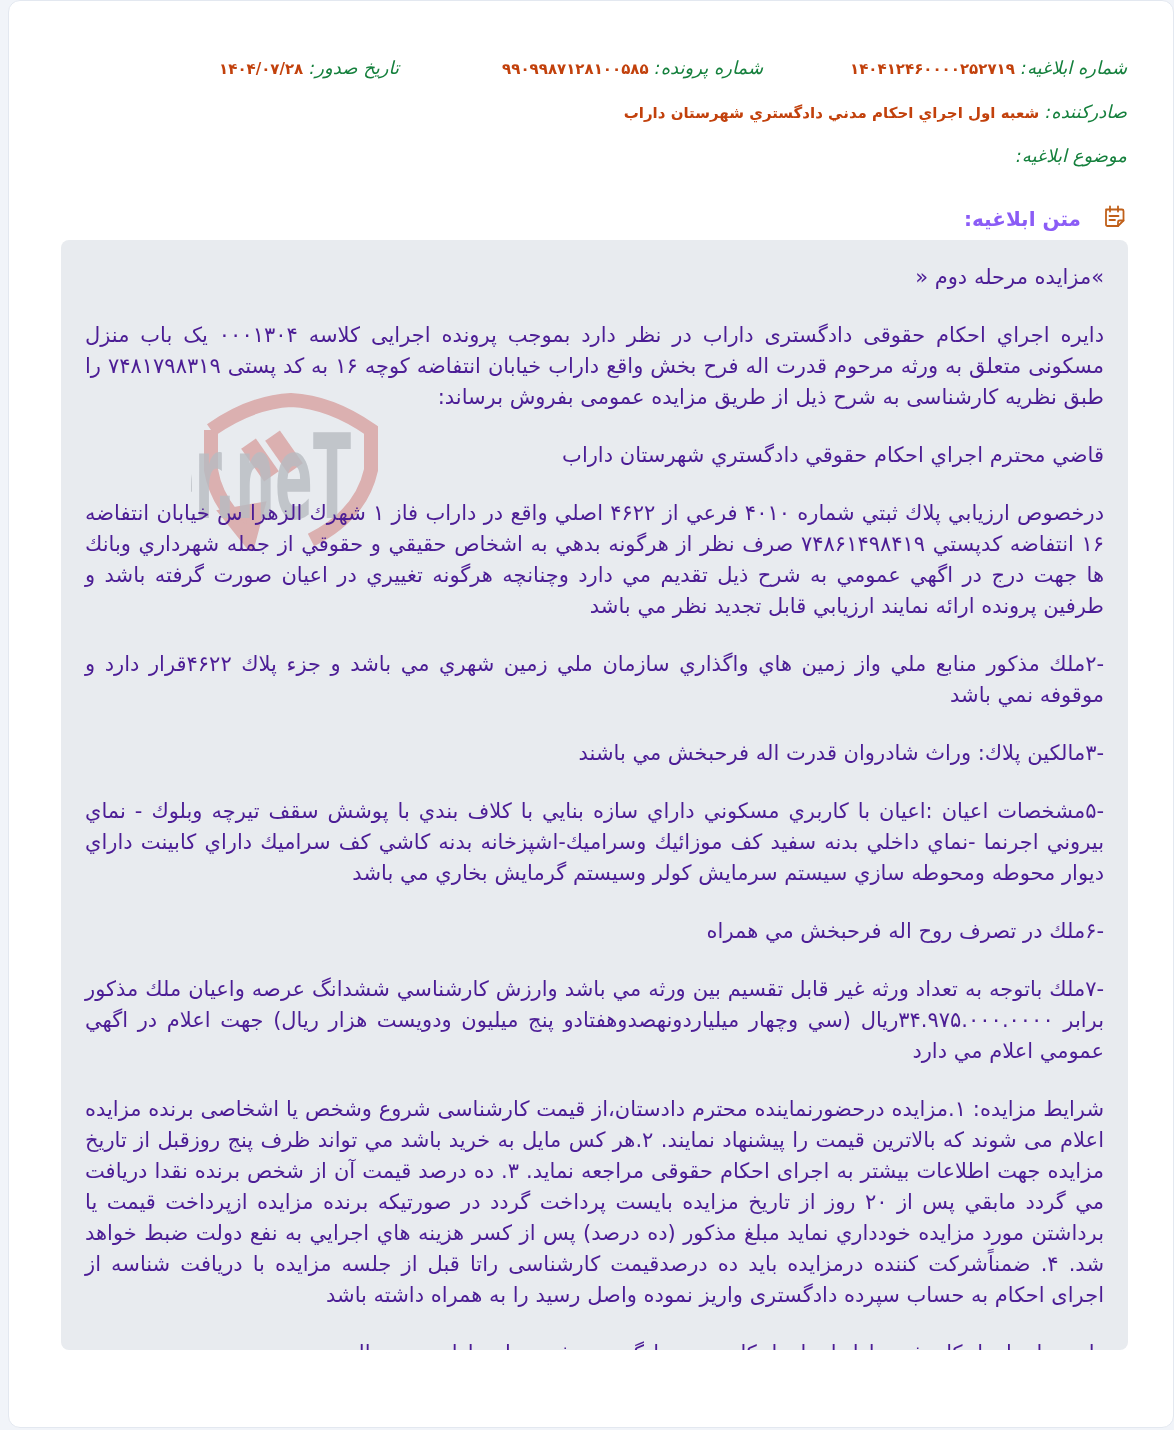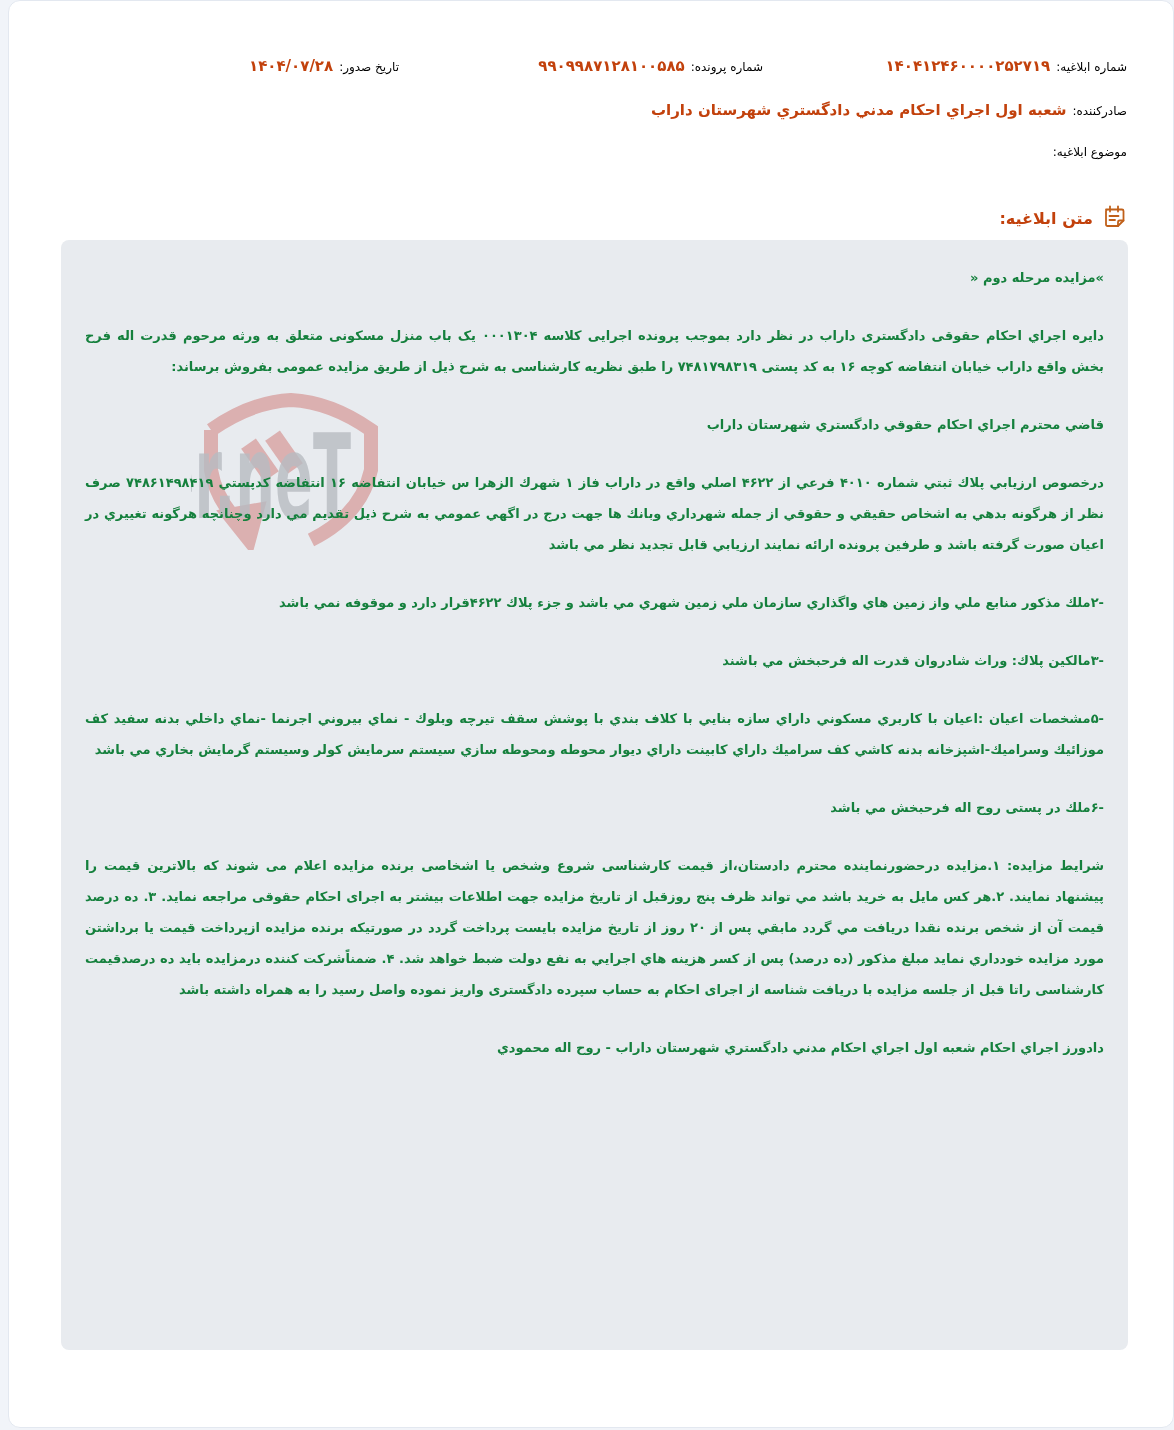--- a/index.html
+++ b/index.html
@@ -27,36 +27,36 @@
       display: flex;
       flex-direction: row;
       align-items: baseline;
       font-size: 15px;
       white-space: nowrap;
     }
     .meta-row.r1 { top: 56px; justify-content: space-between; }
     .meta-row.r2 { top: 100px; }
     .meta-row.r3 { top: 144px; }
     .meta-item { display: flex; align-items: baseline; gap: 6px; }
-    .meta-label { color: #000000; font-size: 12px; }
+    .meta-label { color: #15803d; font-size: 18px; font-style: italic; }
     .meta-value { color: #c2410c; font-weight: bold; font-size: 15px; }
     .meta-item.i1 { margin-left: 0; }
     .r1 .meta-item.i2 { position: absolute; right: 364px; }
     .r1 .meta-item.i3 { position: absolute; right: 728px; }
 
     .section-title {
       position: absolute;
       top: 202px;
       right: 46px;
       display: flex;
       align-items: center;
-      gap: 8px;
-      color: #c2410c;
+      gap: 20px;
+      color: #8b5cf6;
       font-weight: bold;
-      font-size: 16px;
+      font-size: 20px;
     }
     .section-title svg { width: 26px; height: 26px; }
 
     .content-box {
       position: absolute;
       top: 239px;
       left: 52px;
       width: 1067px;
       height: 1110px;
       background: #e8ebef;
@@ -67,27 +67,26 @@
     .watermark {
       position: absolute;
       left: 130px;
       top: 150px;
       width: 640px;
       height: 160px;
       pointer-events: none;
     }
     .para {
       position: relative;
-      font-size: 13px;
+      font-size: 21px;
       line-height: 31px;
-      color: #15803d;
+      color: #4c1d95;
       text-align: justify;
       text-align-last: right;
       z-index: 1;
-      font-weight: bold;
     }
     .para + .para { margin-top: 27px; }
   </style>
 </head>
 <body>
 
 <div class="card">
 
   <div class="meta-row r1">
     <div class="meta-item i1">
@@ -146,17 +145,18 @@
       <text x="160" y="128" font-family="DejaVu Sans, sans-serif" font-size="118" font-weight="bold" fill="#b8bcc2" opacity="0.8" textLength="470" lengthAdjust="spacingAndGlyphs">AriaTender.neT</text>
     </svg>
 
     <p class="para">»مزایده مرحله دوم «</p>
     <p class="para">دایره اجراي احکام حقوقی دادگستری داراب در نظر دارد بموجب پرونده اجرایی کلاسه ۰۰۰۱۳۰۴ یک باب منزل مسکونی متعلق به ورثه مرحوم قدرت اله فرح بخش واقع داراب خیابان انتفاضه کوچه ۱۶ به کد پستی ۷۴۸۱۷۹۸۳۱۹ را طبق نظریه کارشناسی به شرح ذیل از طریق مزایده عمومی بفروش برساند:</p>
     <p class="para">قاضي محترم اجراي احكام حقوقي دادگستري شهرستان داراب</p>
     <p class="para">درخصوص ارزيابي پلاك ثبتي شماره ۴۰۱۰ فرعي از ۴۶۲۲ اصلي واقع در داراب  فاز ۱ شهرك الزهرا س خيابان انتفاضه ۱۶ انتفاضه كدپستي ۷۴۸۶۱۴۹۸۴۱۹ صرف نظر از هرگونه بدهي به اشخاص حقيقي و حقوقي از جمله شهرداري وبانك ها جهت درج در اگهي عمومي به شرح ذيل تقديم مي دارد وچنانچه هرگونه تغييري در اعيان صورت گرفته باشد و طرفين پرونده ارائه نمايند ارزيابي قابل تجديد نظر مي باشد</p>
     <p class="para">-۲ملك مذكور منابع ملي واز زمين هاي واگذاري سازمان ملي زمين شهري مي باشد و جزء  پلاك ۴۶۲۲قرار دارد و موقوفه نمي باشد</p>
     <p class="para">-۳مالكين  پلاك: وراث شادروان قدرت اله فرحبخش مي باشند</p>
     <p class="para">-۵مشخصات اعيان :اعيان با كاربري مسكوني داراي سازه بنايي با كلاف بندي با پوشش سقف تيرچه وبلوك  - نماي بيروني اجرنما -نماي داخلي بدنه سفيد كف موزائيك وسراميك-اشپزخانه بدنه كاشي كف سراميك داراي كابينت  داراي ديوار محوطه ومحوطه سازي  سيستم سرمايش كولر وسيستم گرمايش بخاري مي باشد</p>
-    <p class="para">-۶ملك در پستی روح اله فرحبخش مي باشد</p>
+    <p class="para">-۶ملك در تصرف روح اله فرحبخش مي همراه</p>
+    <p class="para">-۷ملك باتوجه به تعداد ورثه غير قابل تقسيم بين ورثه مي باشد  وارزش كارشناسي ششدانگ عرصه واعيان ملك مذكور برابر ۳۴.۹۷۵.۰۰۰.۰۰۰۰ريال (سي وچهار ميلياردونهصدوهفتادو پنج ميليون ودويست هزار ريال) جهت اعلام در اگهي عمومي  اعلام مي دارد</p>
     <p class="para">شرایط مزایده: ۱.مزایده درحضورنماینده محترم دادستان،از قیمت کارشناسی شروع وشخص یا اشخاصی برنده مزایده اعلام می شوند که بالاترین قیمت را پیشنهاد نمایند. ۲.هر كس مايل به خريد باشد مي تواند ظرف پنج روزقبل از تاريخ مزايده جهت اطلاعات بيشتر به اجرای احکام حقوقی مراجعه  نمايد. ۳. ده درصد قيمت آن از شخص برنده نقدا دريافت مي گردد مابقي پس از ۲۰ روز از تاريخ مزايده بايست پرداخت گردد در صورتيكه برنده مزايده ازپرداخت قيمت يا برداشتن مورد مزايده خودداري نمايد  مبلغ مذكور (ده درصد) پس از كسر هزينه هاي اجرايي به نفع دولت ضبط خواهد شد. ۴. ضمناًشرکت کننده درمزایده باید ده درصدقیمت کارشناسی راتا قبل از جلسه مزایده با دریافت شناسه از اجرای احکام به حساب سپرده دادگستری واریز نموده واصل رسید را به همراه داشته باشد</p>
     <p class="para">دادورز اجراي احكام شعبه اول اجراي احكام مدني دادگستري شهرستان داراب - روح اله محمودي</p>
   </div>
 </div>
 
 </body></html>

